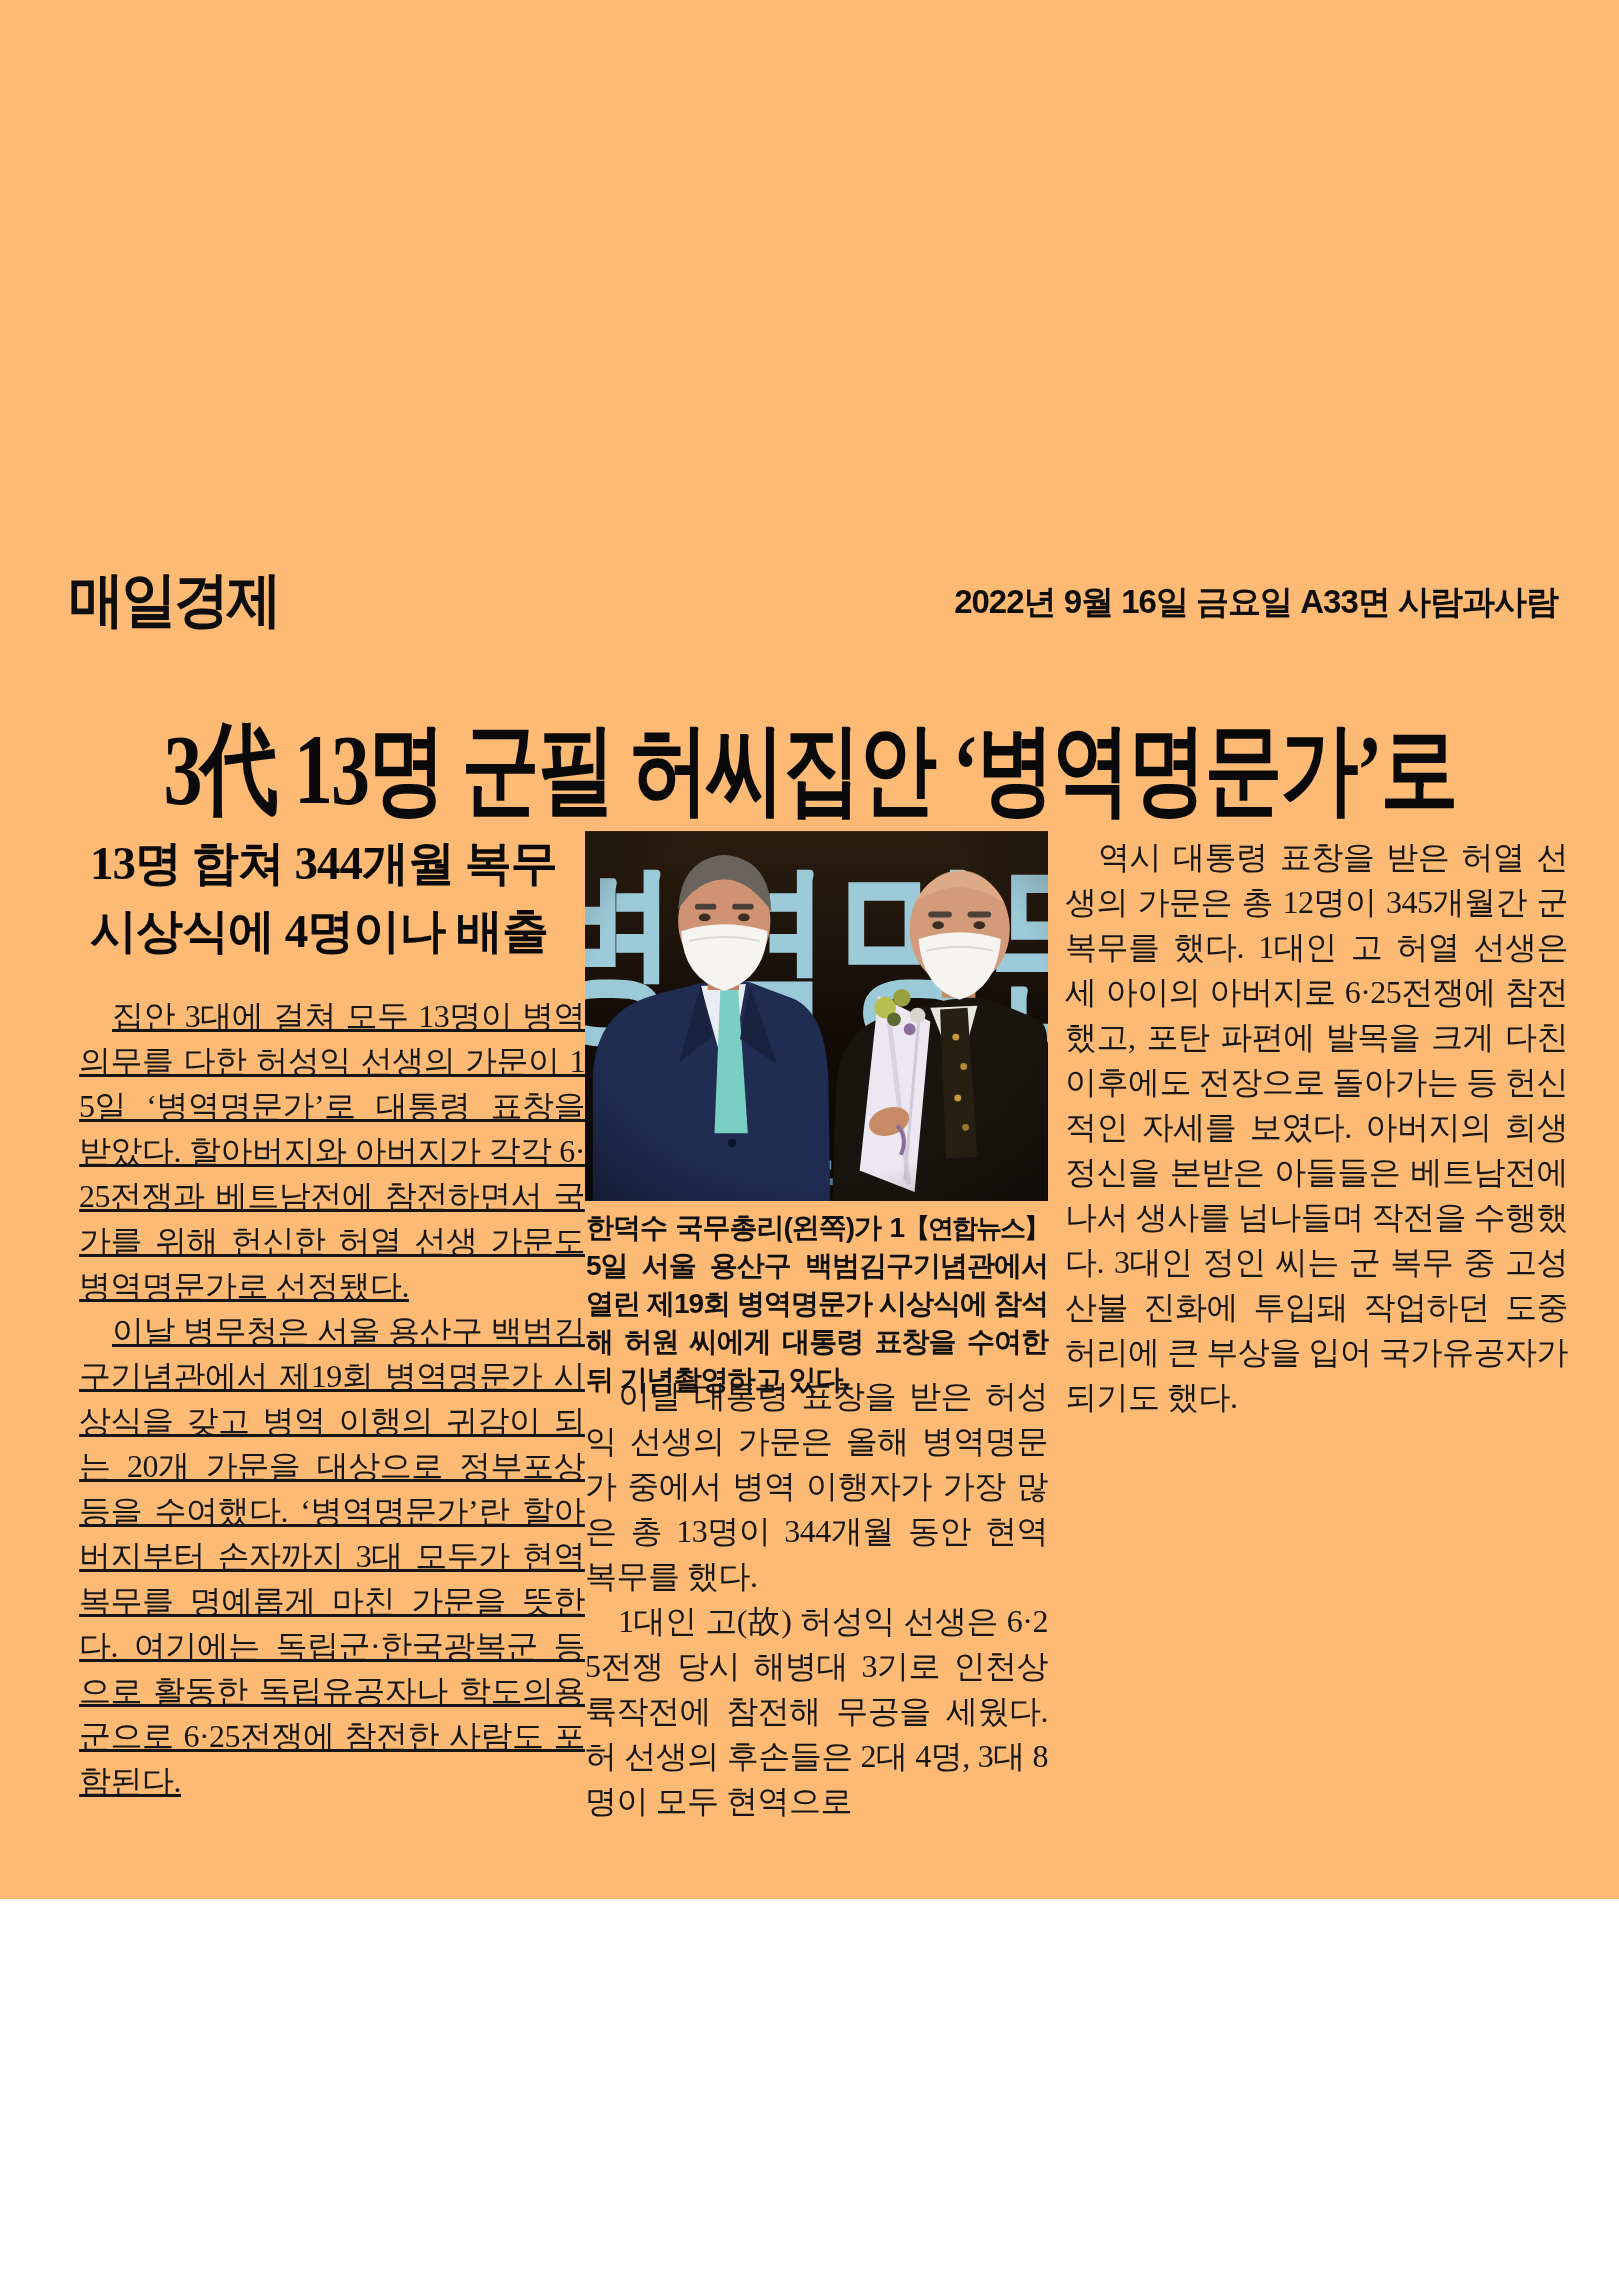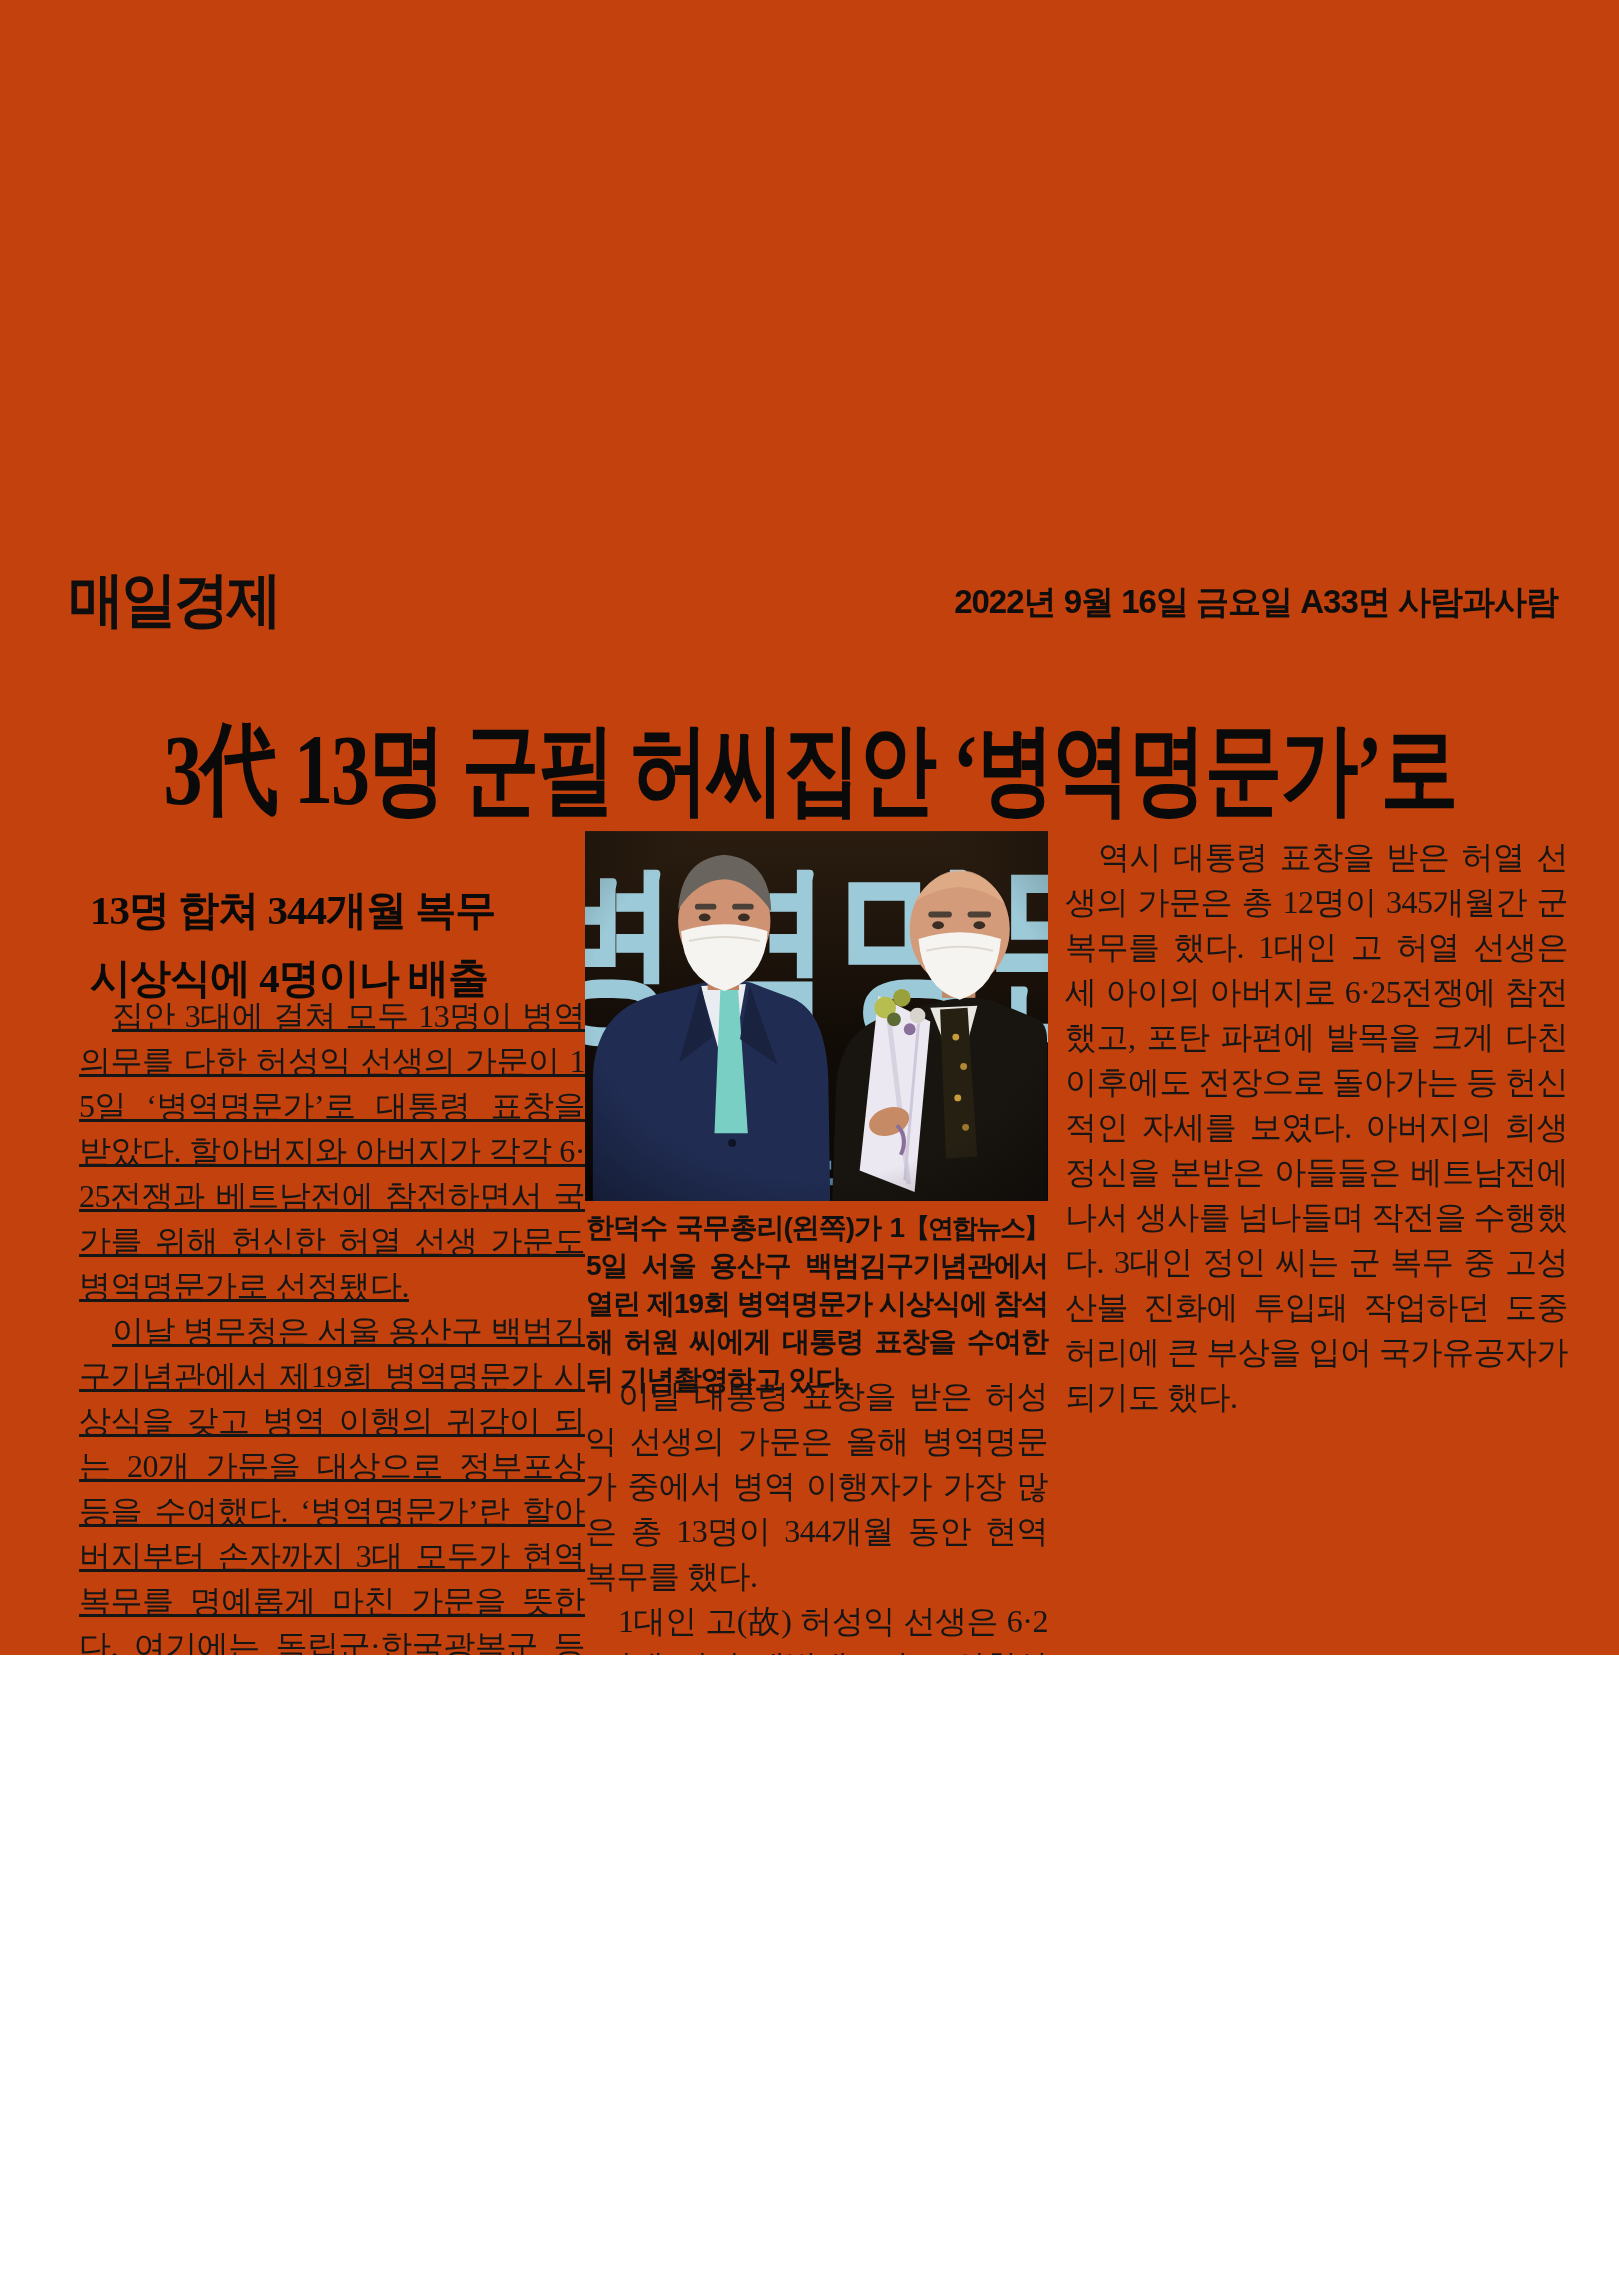--- a/index.html
+++ b/index.html
@@ -1,18 +1,18 @@
 <!DOCTYPE html>
 <html lang="ko"><head>
 <meta charset="utf-8">
 <style>
   html,body { margin:0; padding:0; background:#ffffff; }
   .page {
-    position:relative; width:1619px; height:1655px;
-    background:#c2410c; overflow:hidden; color:#141414;
+    position:relative; width:1619px; height:1899px;
+    background:#fdba74; overflow:hidden; color:#141414;
     font-family:"Liberation Serif", serif;
   }
   
   .logo {
     position:absolute; left:69px; top:570px;
     font-family:"Liberation Sans", sans-serif;
     font-weight:900; font-size:57px; line-height:1;
     letter-spacing:-2.9px; color:#0e0e0e;
     transform:scale(0.97,1.05); transform-origin:left top;
   }
@@ -26,23 +26,23 @@
   .headline {
     position:absolute; left:59px; top:651px; width:1502px;
     text-align:center; white-space:nowrap;
     font-family:"Liberation Serif", serif;
     font-weight:700; font-size:78px; letter-spacing:-2px;
     color:#0a0a0a;
     transform:scaleY(1.28); transform-origin:center top;
   }
   
   .subhead {
-    position:absolute; left:90px; top:876px; width:470px;
+    position:absolute; left:90px; top:829px; width:470px;
     font-family:"Liberation Serif", serif;
-    font-weight:700; font-size:41px; line-height:68px;
+    font-weight:700; font-size:47px; line-height:68px;
     letter-spacing:-1px; color:#0a0a0a;
   }
   
   .body-col {
     position:absolute;
     font-family:"Liberation Serif", serif;
     font-size:32px; line-height:45px;
     letter-spacing:-0.5px;
     text-align:justify; word-break:break-all;
     color:#161616;

